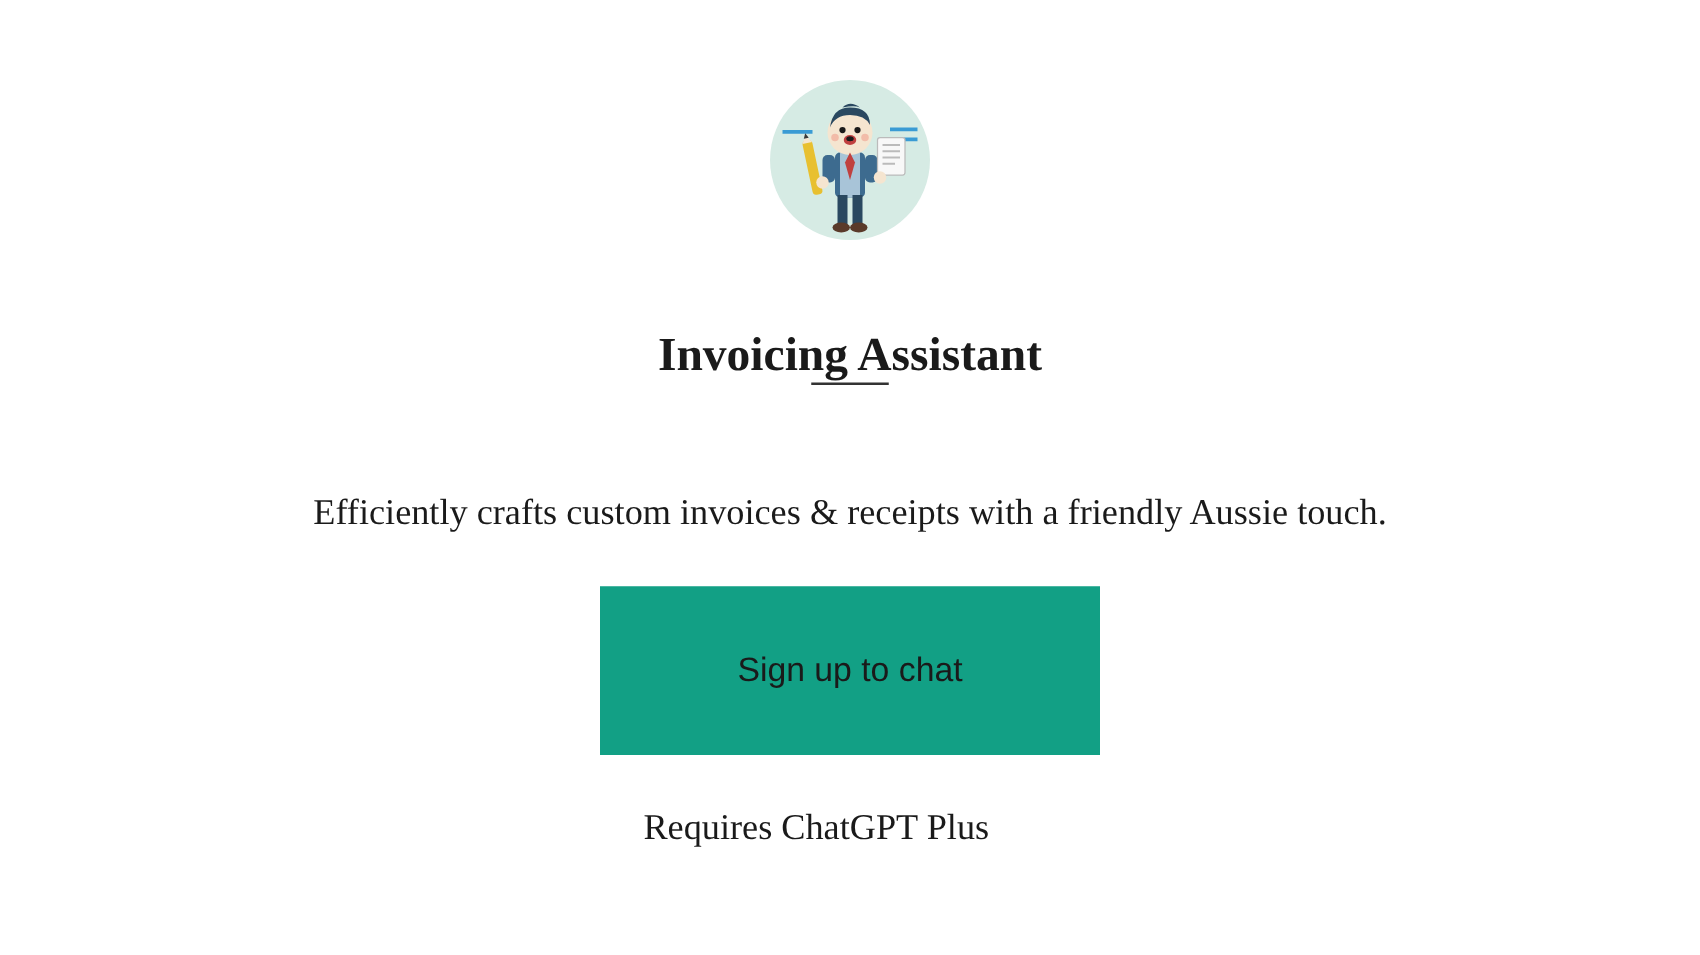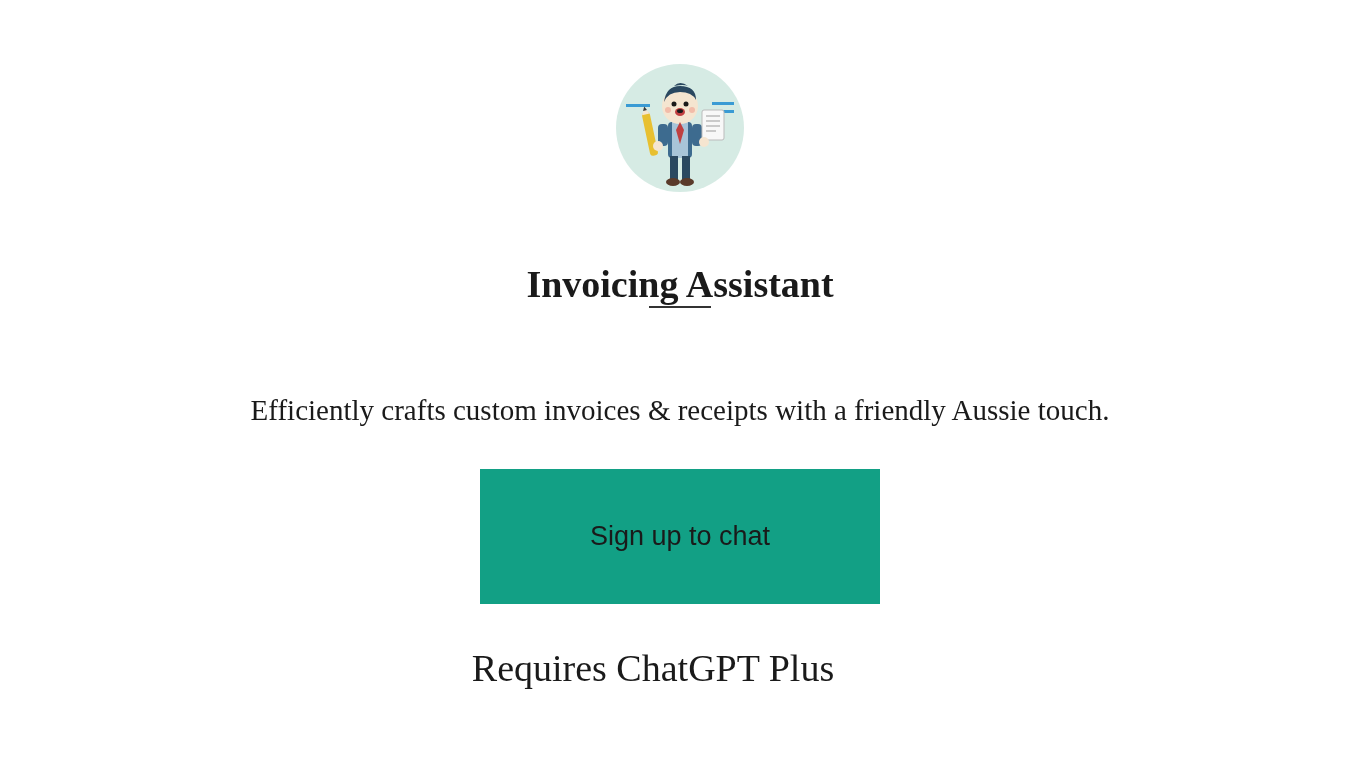--- a/index.html
+++ b/index.html
@@ -49,21 +49,21 @@
       background: #12a085;
       color: #1a1a1a;
       font-family: -apple-system, BlinkMacSystemFont, 'Segoe UI', Arial, sans-serif;
       font-size: 27px;
       border: none;
       padding: 52px 110px;
       cursor: pointer;
       margin-bottom: 42px;
     }
     .requires {
-      font-size: 38px;
+      font-size: 29px;
       margin-left: -54px;
     }
   </style>
 </head>
 <body>
 
 <div class="avatar">
   <svg viewBox="0 0 128 128">
 
     <rect x="10" y="40" width="24" height="3" fill="#3a9bd4"></rect>

